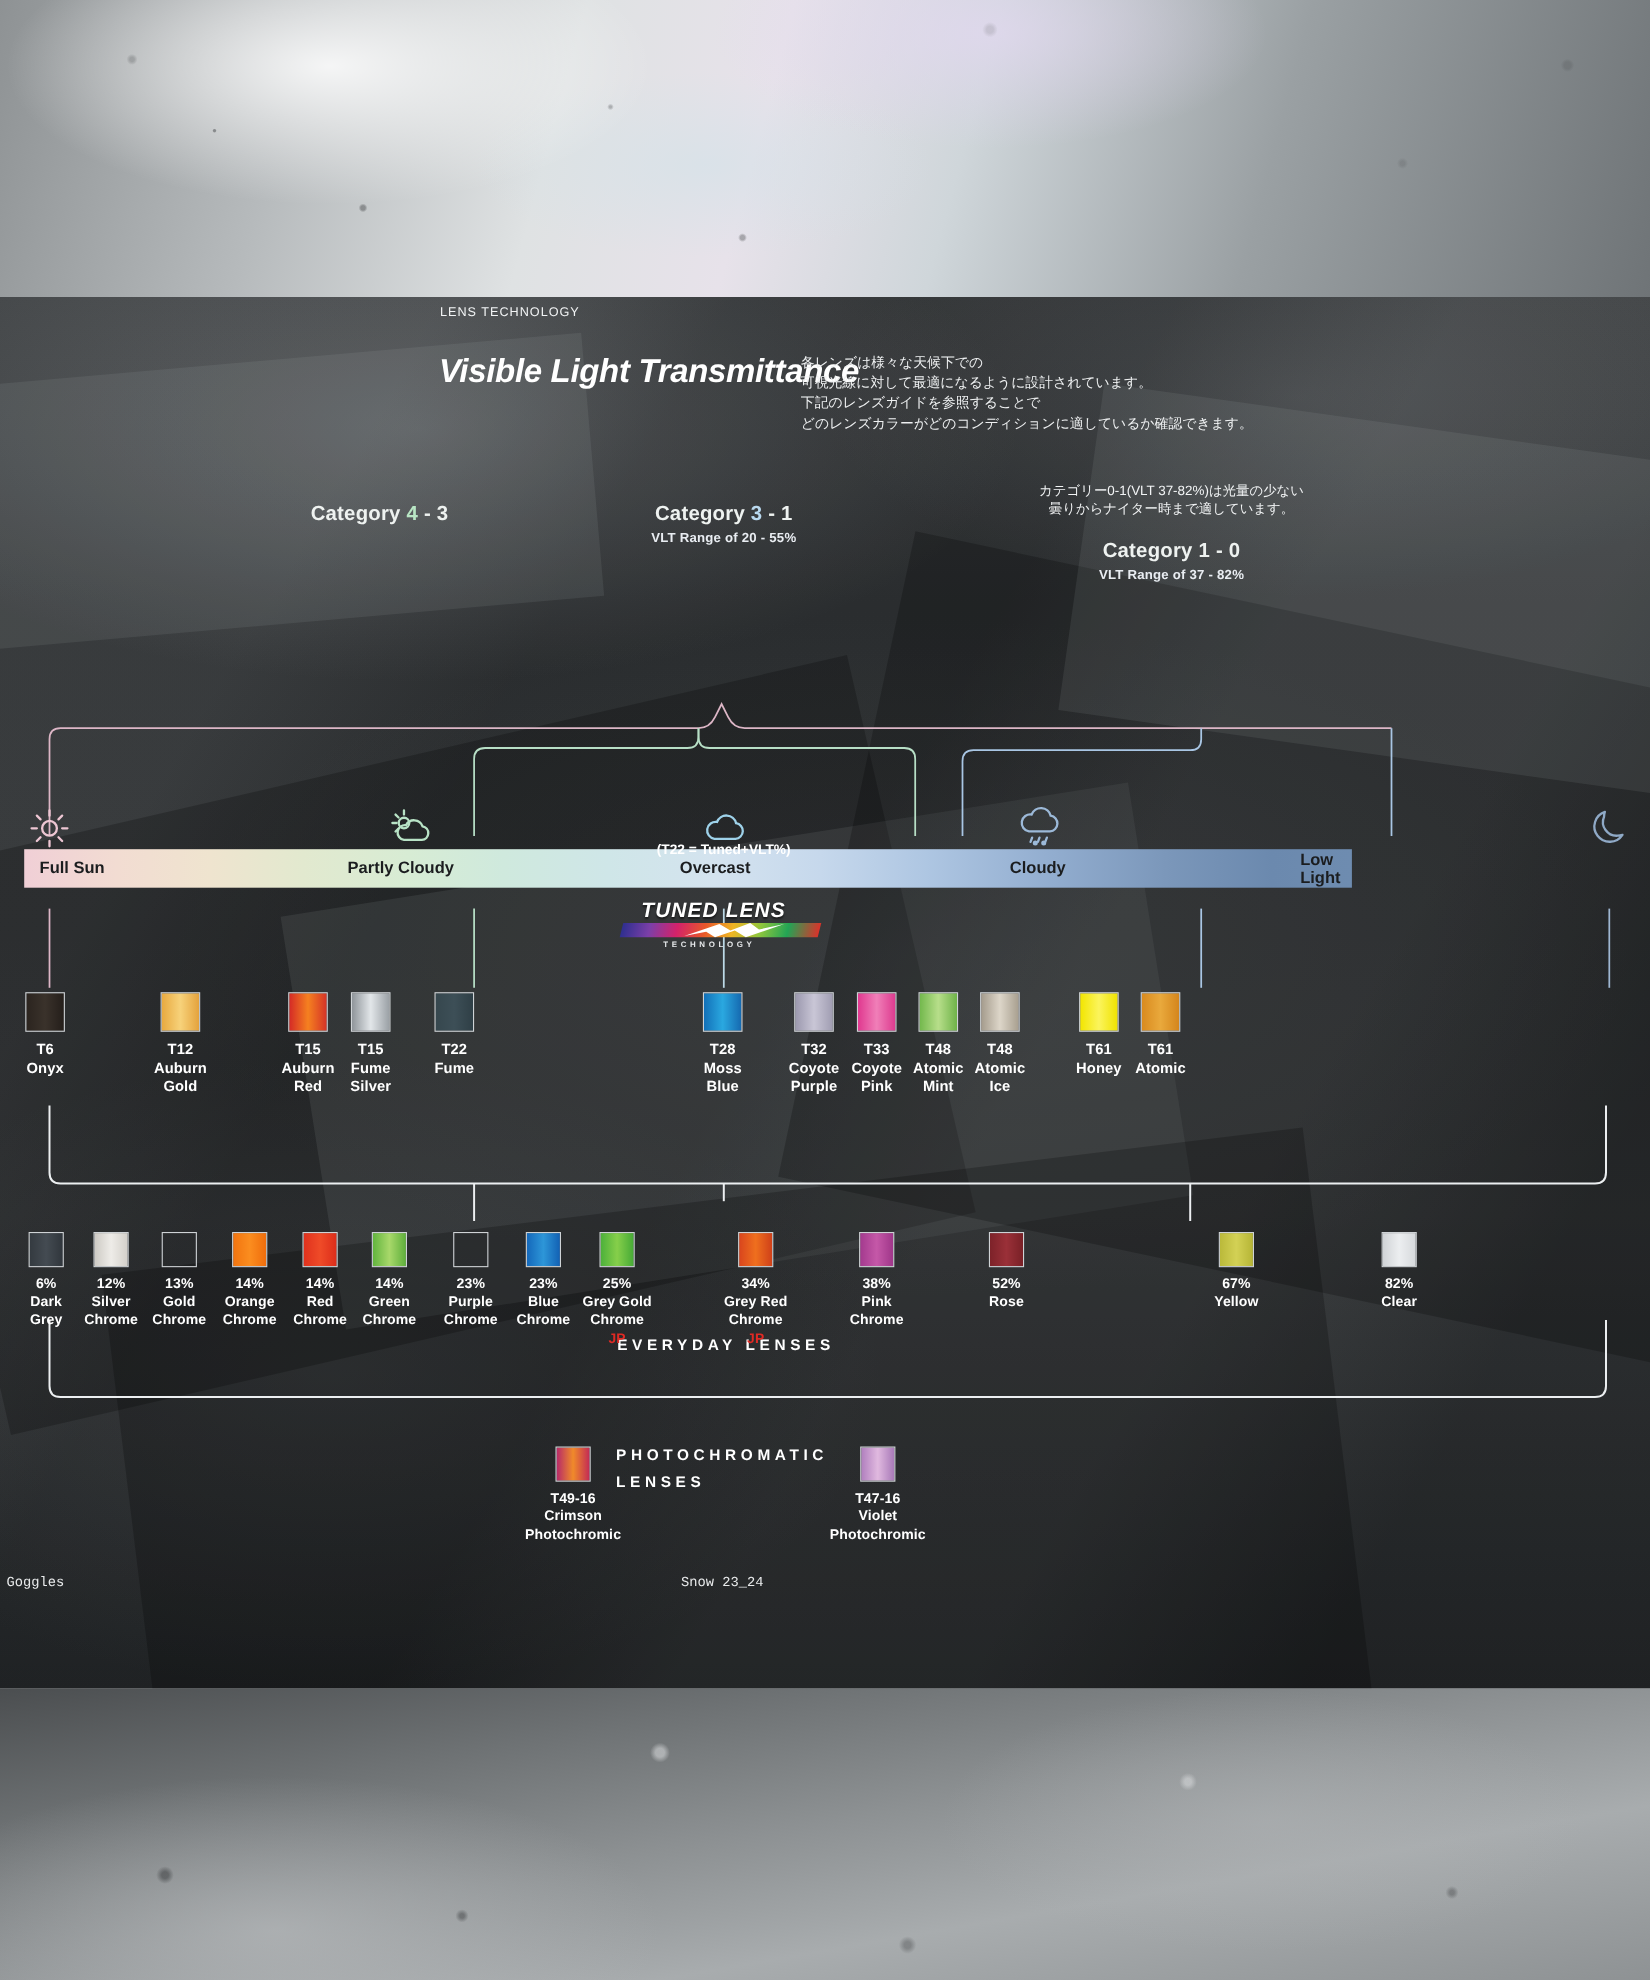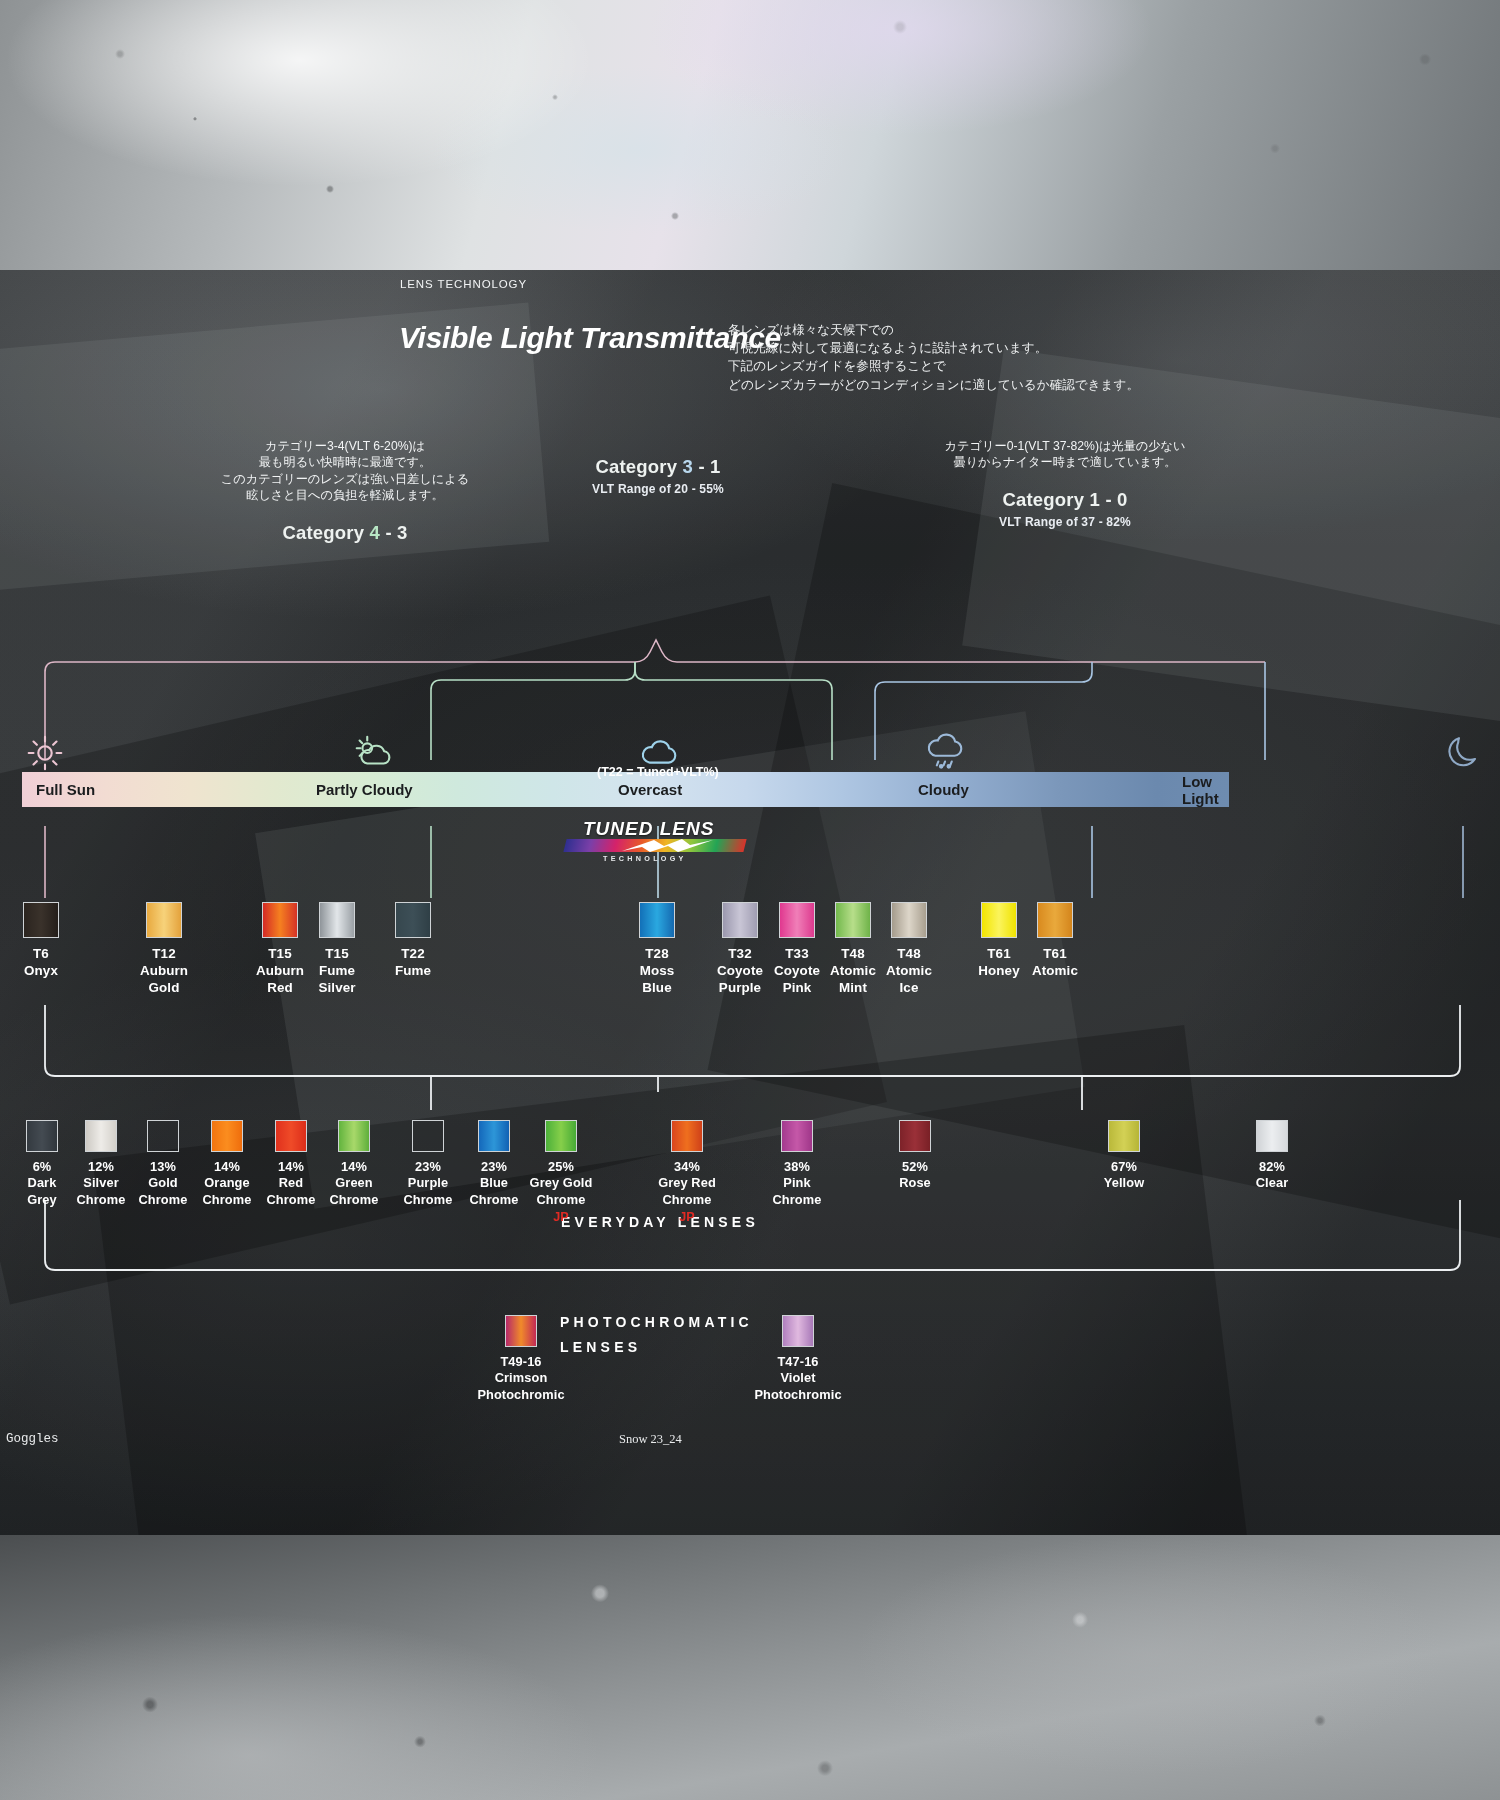--- a/index.html
+++ b/index.html
@@ -159,21 +159,21 @@
     color: #ffffff; letter-spacing: 4.2px; white-space: pre-line; line-height: 25px;
   }
 
   
   .foot-left {
     position: absolute; left: 6px; top: 1432px;
     font-family: "Liberation Mono", monospace; font-size: 12.5px; color: #e9ebec;
   }
   .foot-center {
     position: absolute; left: 619px; top: 1432px;
-    font-family: Liberation Serif, serif; font-size: 12.5px; color: #e9ebec;
+    font-family: Liberation Mono, monospace; font-size: 12.5px; color: #e9ebec;
   }
 </style>
 </head>
 <body>
 
 <div class="band-top"></div>
 
 <div class="panel">
   <div class="ridges">
     <div class="ridge" style="left:-60px;top:420px;width:900px;height:520px;transform:rotate(-13deg);"></div>
@@ -190,24 +190,20 @@
 <div class="content">
 
   <div class="eyebrow">LENS TECHNOLOGY</div>
   <div class="headline">Visible Light Transmittance</div>
   <div class="intro-jp">各レンズは様々な天候下での
 可視光線に対して最適になるように設計されています。
 下記のレンズガイドを参照することで
 どのレンズカラーがどのコンディションに適しているか確認できます。</div>
 
   <div class="cat" id="cat-0">
-    <div class="jp">カテゴリー3-4(VLT 6-20%)は
-最も明るい快晴時に最適です。
-このカテゴリーのレンズは強い日差しによる
-眩しさと目への負担を軽減します。</div>
     <div class="title">
       <span>Category </span><span class="hl">4</span><span> - 3</span>
     </div>
   </div>
 
   <div class="cat" id="cat-1">
     <div class="title">
       <span>Category </span><span class="hl2">3</span><span> - 1</span>
     </div>
     <div class="range">VLT Range of 20 - 55%</div>

